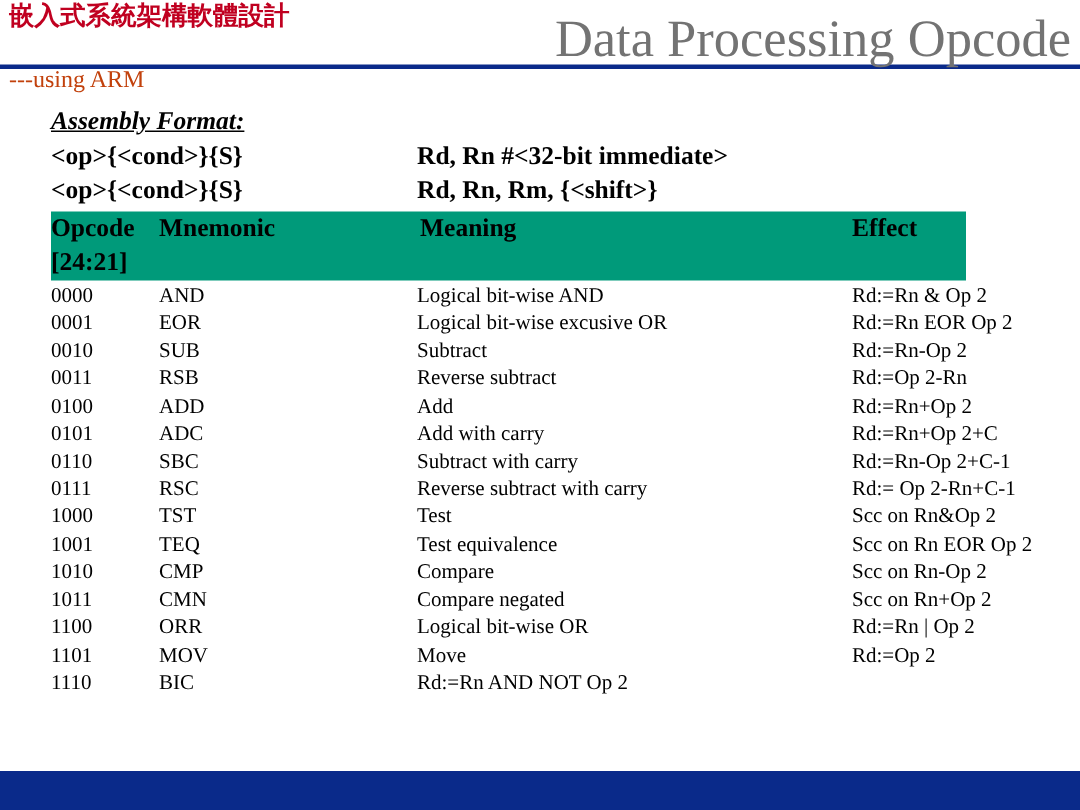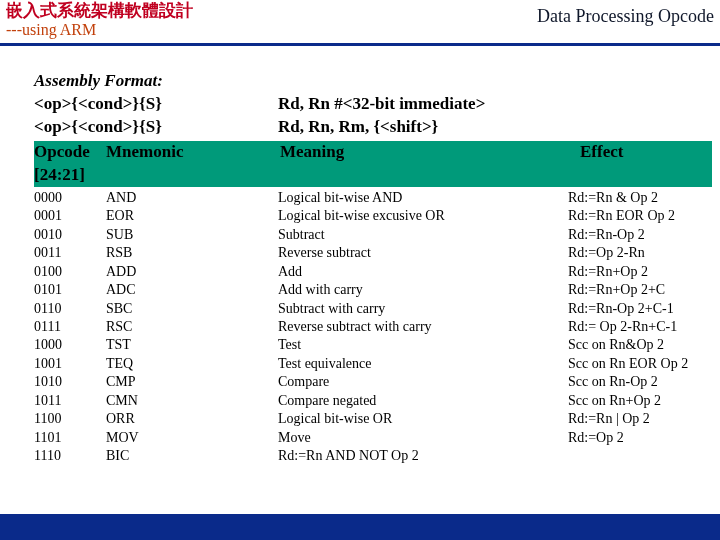--- a/index.html
+++ b/index.html
@@ -13,55 +13,55 @@
   }
   .header-bar {
     width: 100%;
     height: 46px;
     border-bottom: 3px solid #0a2a8a;
     display: flex;
     justify-content: space-between;
     align-items: flex-start;
     padding: 2px 6px 0 6px;
   }
-  .header-left { display: flex; flex-direction: column; }
+  .header-left { display: flex; flex-direction: column; gap: 24px; }
   .zh {
     color: #c00020;
     font-weight: bold;
     font-size: 17px;
     font-family: "PMingLiU","SimSun","Times New Roman",serif;
     line-height: 1.1;
   }
   .en {
     color: #c2410c;
     font-size: 16px;
     line-height: 1.1;
   }
   .title-right {
-    color: #0f172a;
-    font-size: 18px;
+    color: #737373;
+    font-size: 35px;
     padding-top: 4px;
   }
   .content {
     padding: 24px 0 0 34px;
   }
   .line {
     display: flex;
     font-size: 17px;
     font-weight: bold;
     color: #000;
     line-height: 1.35;
   }
   .line .c1 { width: 244px; }
   .line .c2 { width: 290px; }
-  .line .c3 { flex: 1; margin-left: 12px; }
-  .fmt-title { font-style: italic; }
+  .line .c3 { flex: 1; }
+  .fmt-title { font-style: italic; text-decoration: underline; }
   .table-head {
     background: #009a7a;
-    width: 678px;
+    width: 610px;
     margin-top: 2px;
   }
   .rows {
     font-size: 14px;
     color: #000;
     margin-top: 2px;
   }
   .row {
     display: flex;
     line-height: 1.32;

